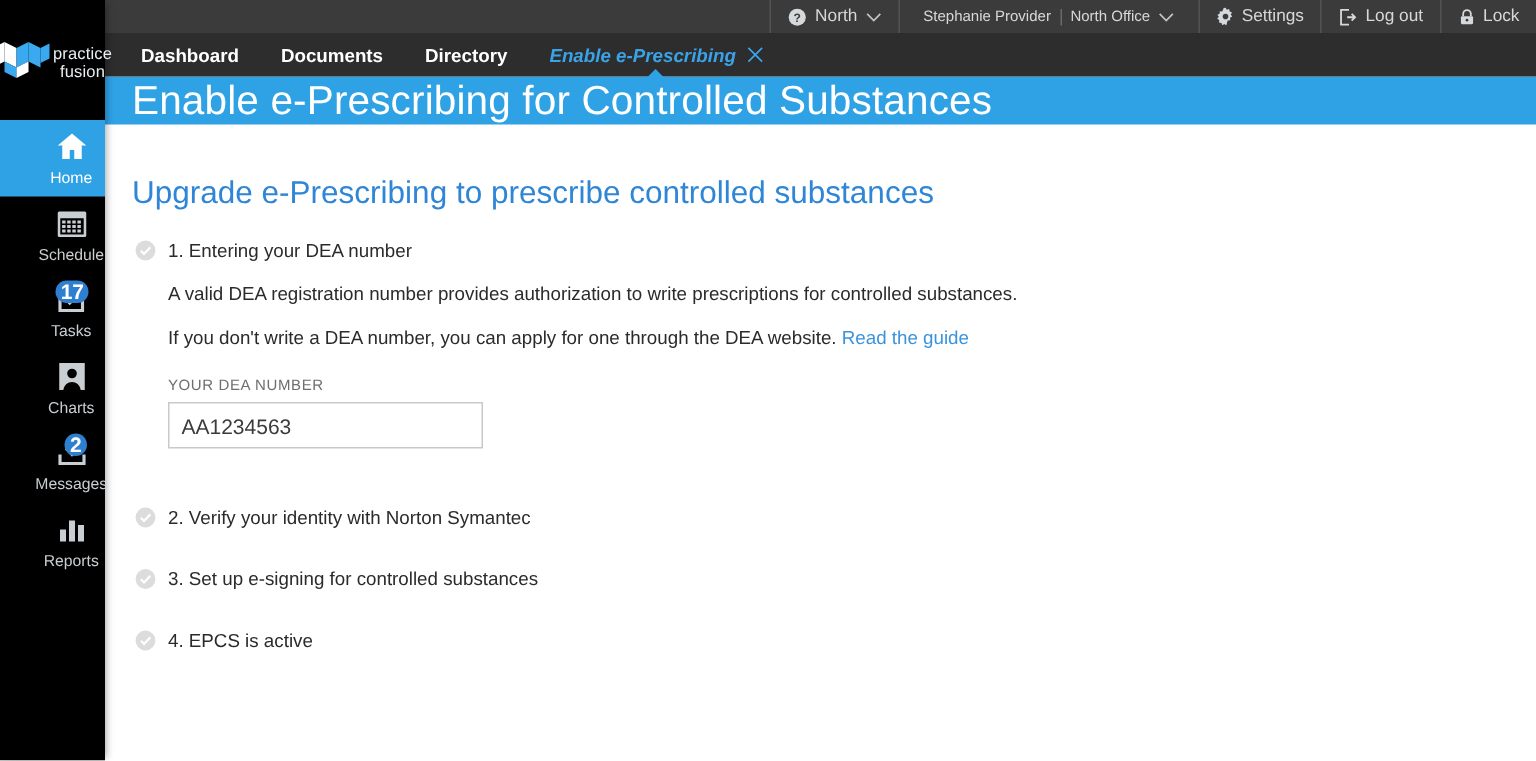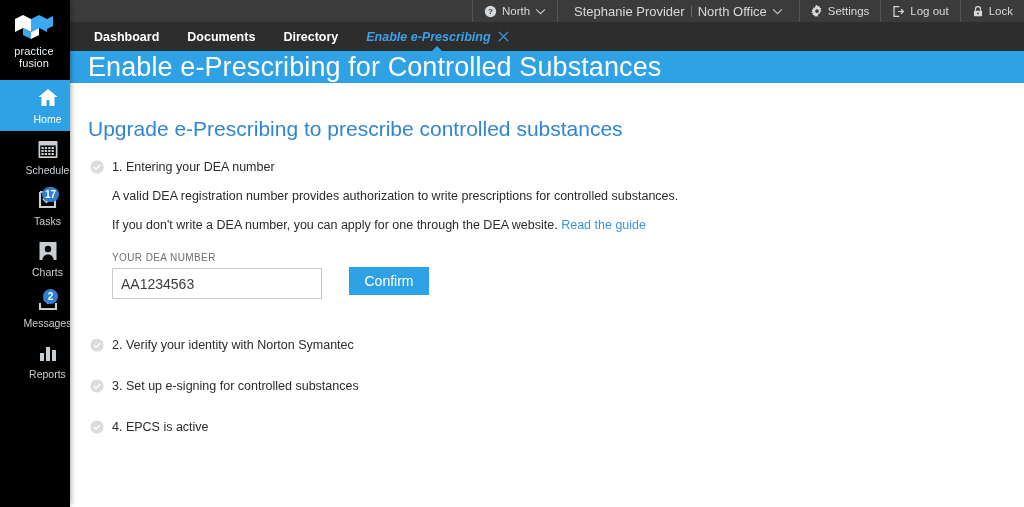--- a/index.html
+++ b/index.html
@@ -15,21 +15,21 @@
   
   .rail {
     position: absolute; left: 0; top: 0;
     width: 70px; height: 507px;
     background: #000000;
     z-index: 30;
     box-shadow: 3px 0 5px -2px rgba(0,0,0,0.35);
   }
   .logo-block {
     height: 80px; width: 68px;
-    display: flex; flex-direction: column;
+    display: flex; flex-direction: row;
     align-items: center; justify-content: center;
     background: #000;
   }
   .logo-mark { width: 42px; height: 30px; display:block; }
   .logo-text {
     color: #e8eef2; font-size: 11px; line-height: 12px;
     text-align: center; margin-top: 3px; letter-spacing: 0.1px;
   }
   .rail-item {
     position: relative;
@@ -42,21 +42,21 @@
   }
   .rail-item.active { background: #2fa2e6; }
   .rail-item.active .rail-label { color: #ffffff; }
   .rail-icon { width: 24px; height: 24px; display:block; }
   .rail-icon svg { display:block; }
   .rail-label { font-size: 10.5px; margin-top: 3px; color: #c9ced2; }
   .badge {
     position: absolute;
     background: #2f7fd1;
     color: #fff;
-    font-size: 10px;
+    font-size: 14px;
     font-weight: bold;
     line-height: 15px;
     height: 15px; min-width: 15px;
     padding: 0 3px;
     border-radius: 8px;
     text-align: center;
   }
 
   
   .topbar {
@@ -71,21 +71,21 @@
     padding: 0 11px;
     color: #d6d9db; font-size: 11.5px;
     cursor: pointer;
     border-left: 1px solid #535353;
     white-space: nowrap;
   }
   .tb-group {
     display: flex; align-items: center;
     padding: 0 10px;
     border-left: 1px solid #535353;
-    color: #d6d9db; font-size: 13px;
+    color: #d6d9db; font-size: 10px;
   }
   .tb-sub { padding: 0 6px; cursor: pointer; display:flex; align-items:center; gap:5px;}
   .tb-divider-thin { width:1px; height:11px; background:#6a6a6a; }
   .ico { display: inline-flex; align-items:center; }
   .ico svg { display:block; }
   .chev { display:inline-block; }
 
   
   .navbar {
     position: absolute; left: 70px; top: 22px;
@@ -407,21 +407,20 @@
     <div class="step-body">
       <div class="step-para">A valid DEA registration number provides authorization to write prescriptions for controlled substances.</div>
       <div class="step-para">
         <span>If you don't write a DEA number, you can apply for one through the DEA website. </span><a class="link">Read the guide</a>
       </div>
       <div class="field-wrap">
         <div class="field-col">
           <label class="field-label">YOUR DEA NUMBER</label>
           <input class="dea-input" type="text" value="AA1234563" style="">
         </div>
-        <button class="confirm-btn">Confirm</button>
       </div>
     </div>
 
     <div class="step step-spacer-lg">
       <span class="step-check">
         <svg viewBox="0 0 14 14" width="14" height="14">
           <circle cx="7" cy="7" r="6.6" fill="#dcdcdc"></circle>
           <path d="M3.9 7.2l2.1 2.1 4.2-4.4" fill="none" stroke="#ffffff" stroke-width="1.5"></path>
         </svg>
       </span>

